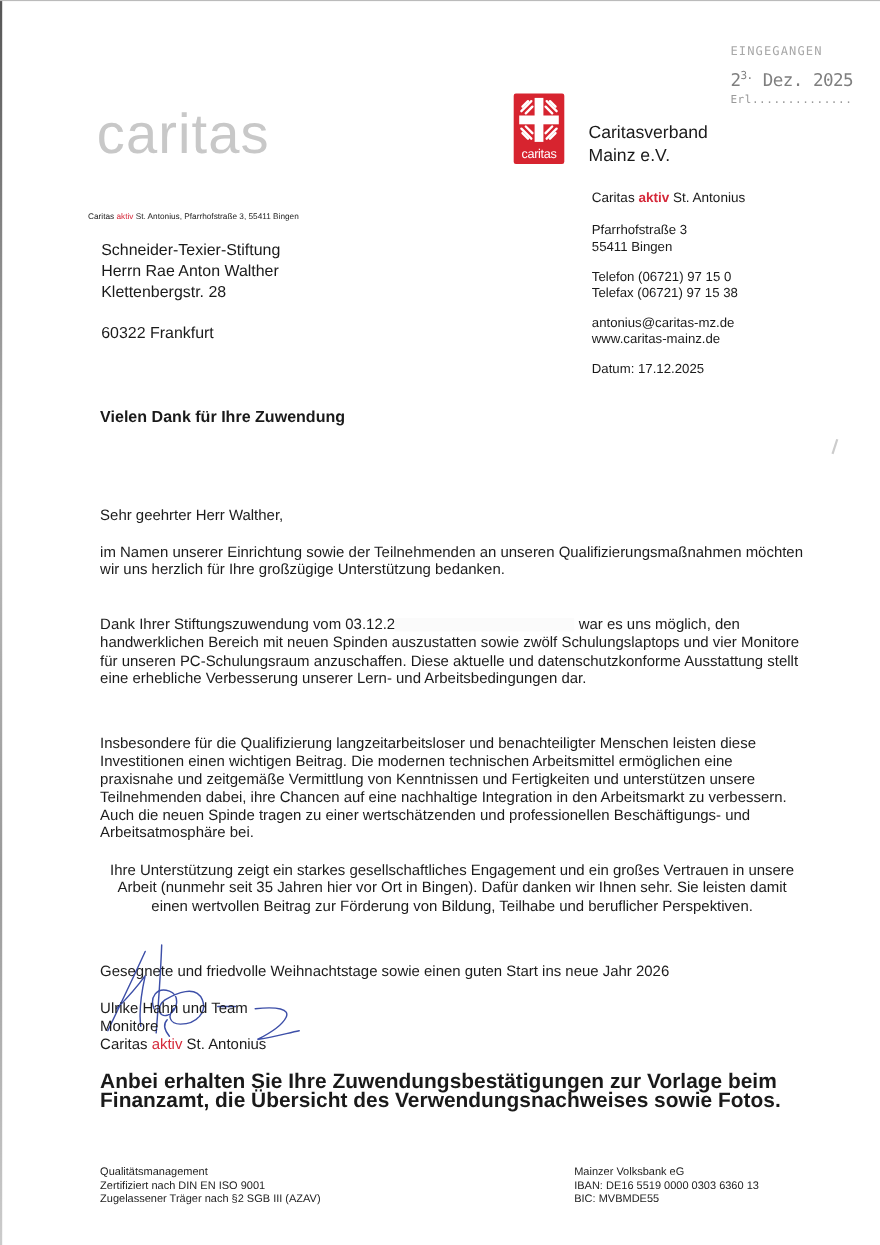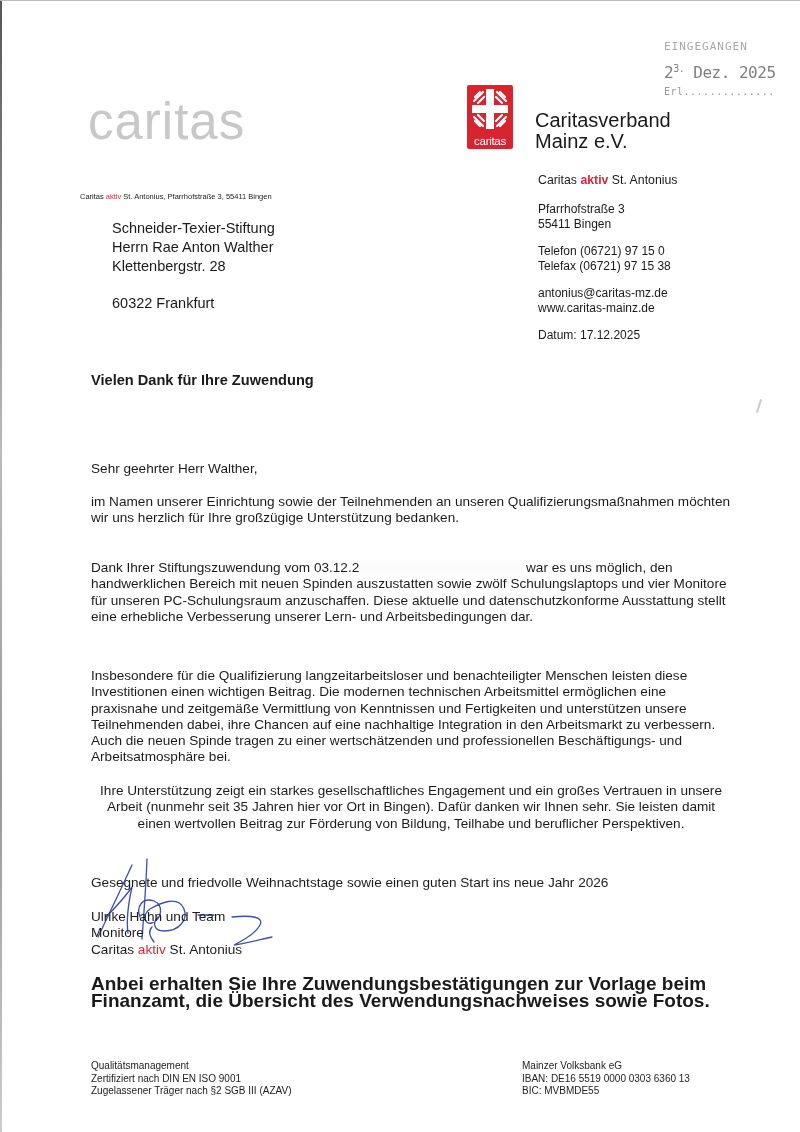--- a/index.html
+++ b/index.html
@@ -8,26 +8,26 @@
       background: #ffffff; color: #1c1c1c;
       font-family: "Liberation Sans", "DejaVu Sans", sans-serif;
     }
     .page-edge-left { position: absolute; left: 0; top: 0; width: 2px; height: 1132px; background: linear-gradient(#555, #bbb 40%, #999 70%, #ccc); }
     .page-edge-top { position: absolute; left: 0; top: 0; width: 800px; height: 1px; background: #bbb; }
     .abs { position: absolute; }
     .wordmark { left: 88px; top: 96px; font-size: 51px; color: #c8c8c8; letter-spacing: 1px; font-weight: normal; line-height: 1; }
     .sender-line { left: 80px; top: 192px; font-size: 7.5px; color: #222; }
     .red { color: #d5293a; }
     .red-bold { color: #d5293a; font-weight: bold; }
-    .recipient { left: 92px; top: 219px; font-size: 14.5px; line-height: 19px; color: #1a1a1a; margin-left: 20px; }
+    .recipient { left: 92px; top: 219px; font-size: 14.5px; line-height: 19px; color: #1a1a1a; }
     .recipient .gap { height: 18px; }
     .logo { left: 467px; top: 85px; width: 46px; height: 64px; background: #d7242f; border-radius: 2px; }
     .logo svg { position: absolute; left: 4px; top: 3px; }
     .logo-text { position: absolute; left: 0; right: 0; bottom: 2px; text-align: center; color: #fff; font-size: 11.5px; line-height: 1; letter-spacing: -0.3px; }
-    .org-name { left: 535px; top: 110px; font-size: 20px; line-height: 21px; color: #1a1a1a; }
+    .org-name { left: 535px; top: 110px; font-size: 16px; line-height: 21px; color: #1a1a1a; }
     .org-unit { left: 538px; top: 173px; font-size: 12.3px; color: #1a1a1a; }
     .contact { left: 538px; top: 202px; font-size: 12px; line-height: 15px; color: #1a1a1a; }
     .contact .gap { height: 12px; }
     .stamp { left: 648px; top: 40px; color: #8e8e8e; font-family: "DejaVu Sans Mono", monospace; margin-left: 16px; }
     .stamp-l1 { font-size: 11px; letter-spacing: 1px; color: #a8a8a8; }
     .stamp-l2 { font-size: 16px; margin-top: 10px; letter-spacing: -0.5px; color: #7f7f7f; }
     .stamp-l2 sup { font-size: 10px; }
     .stamp-l3 { font-size: 10px; margin-top: 4px; color: #999; letter-spacing: 0.5px; }
     .subject { left: 91px; top: 372px; font-size: 14.6px; font-weight: bold; color: #1a1a1a; }
     .body-text { left: 91px; width: 640px; font-size: 13.6px; line-height: 16.3px; color: #1c1c1c; margin-top: 36px; }

